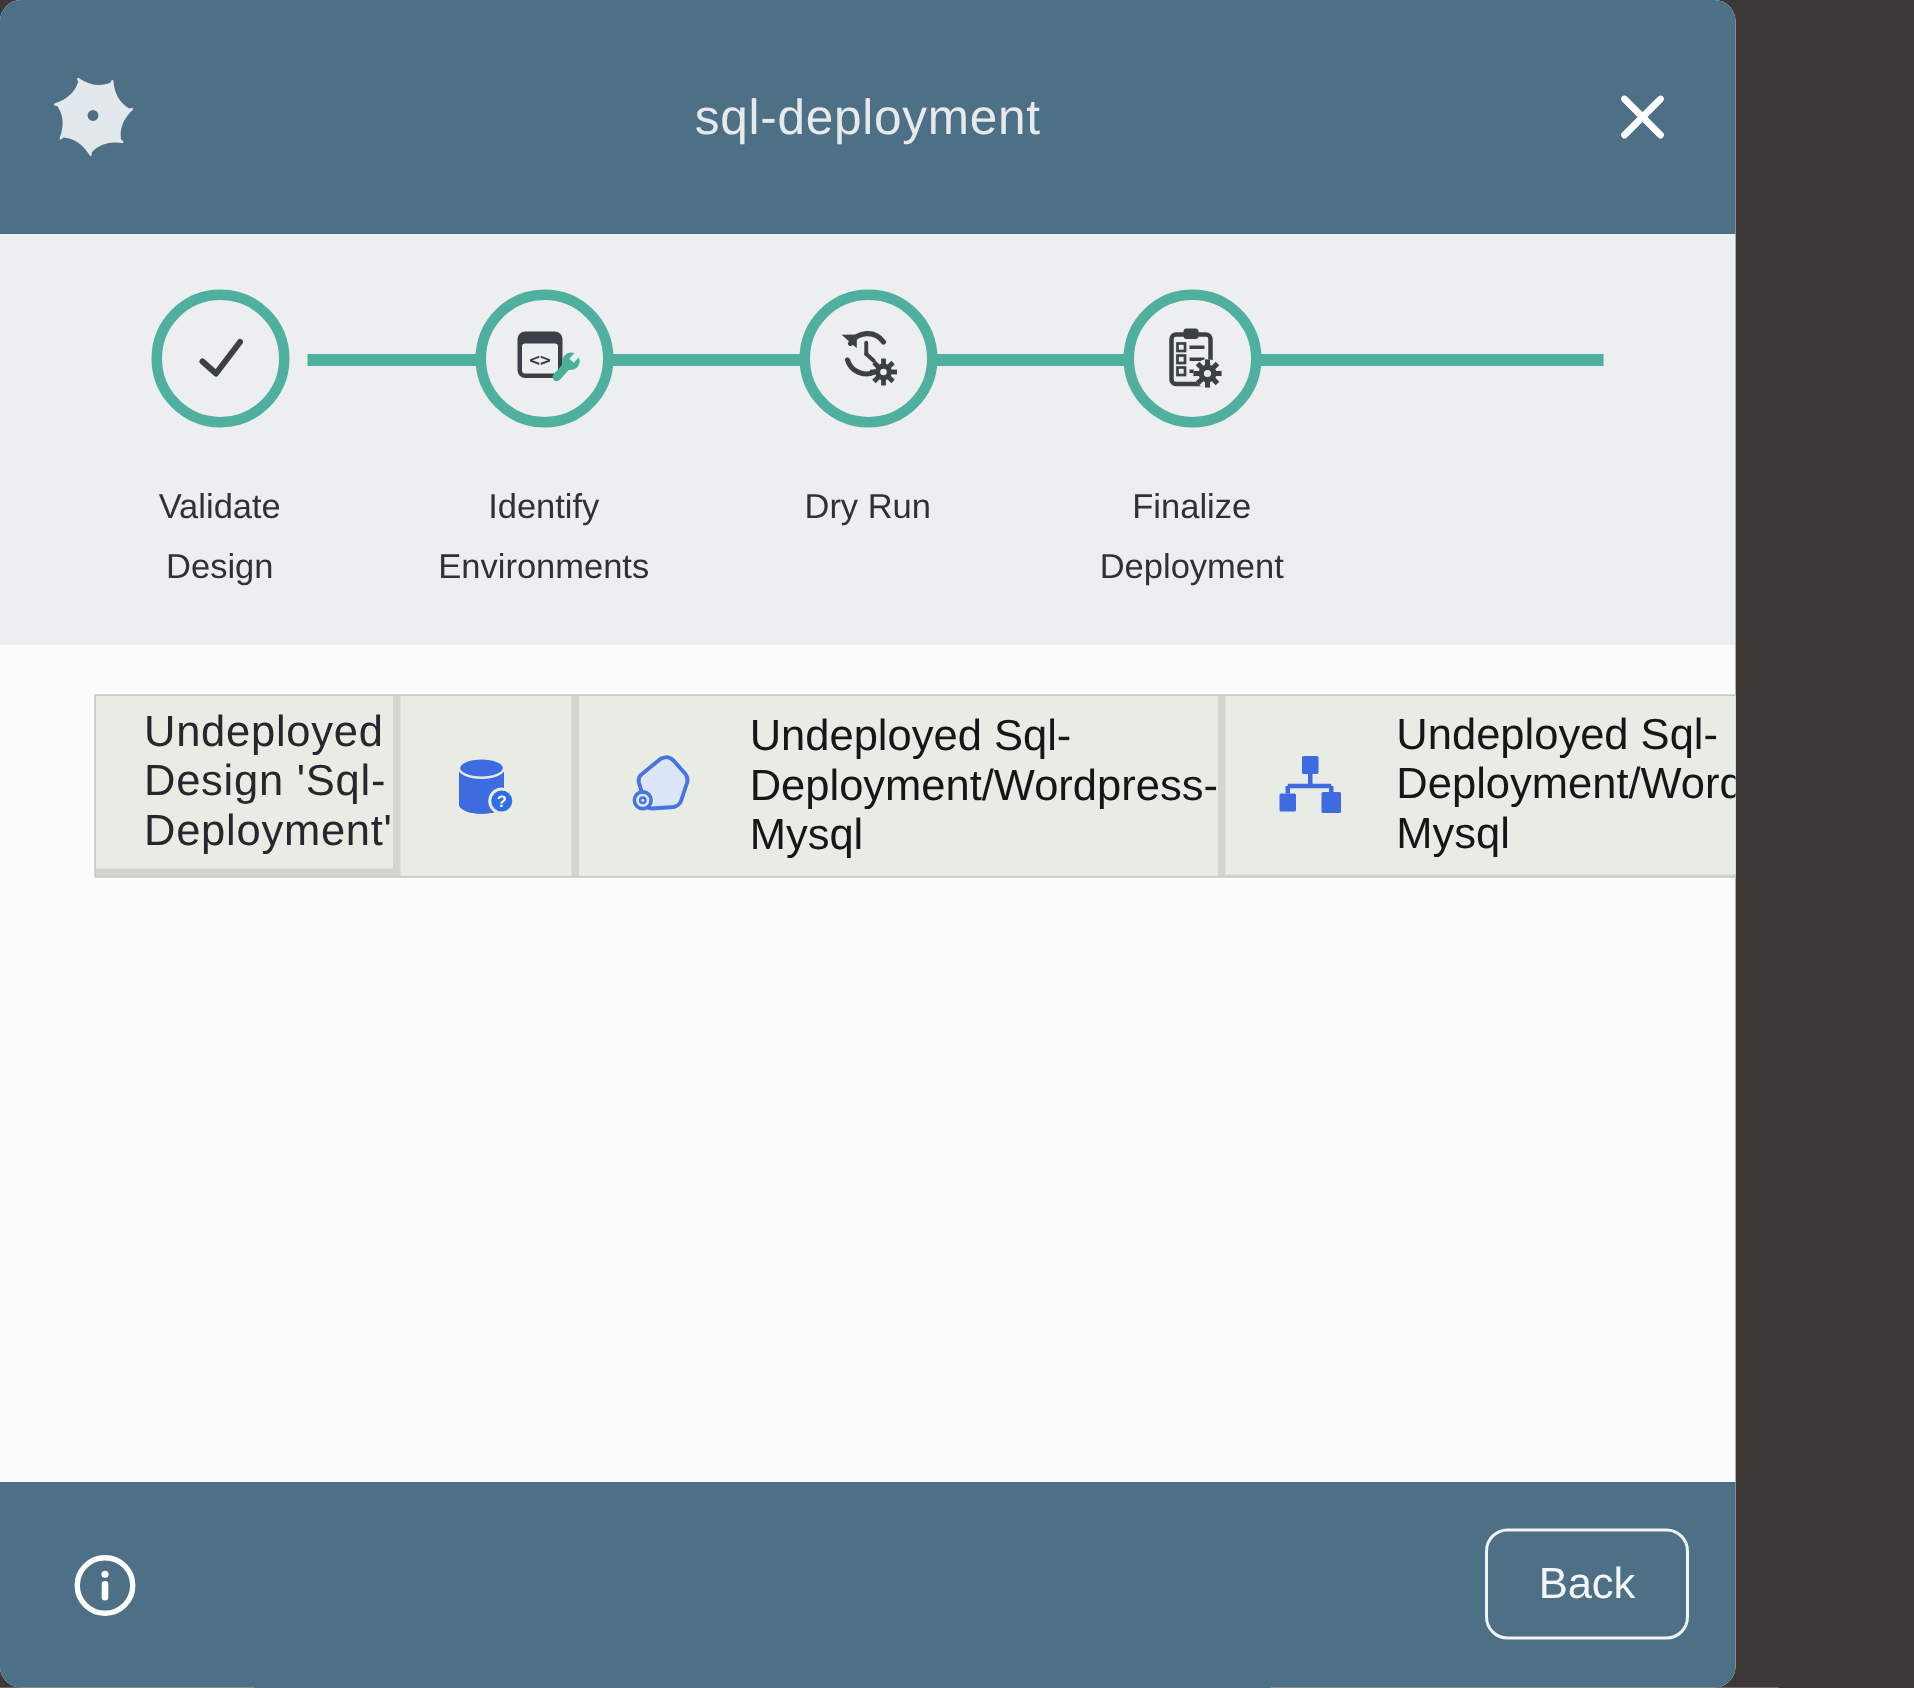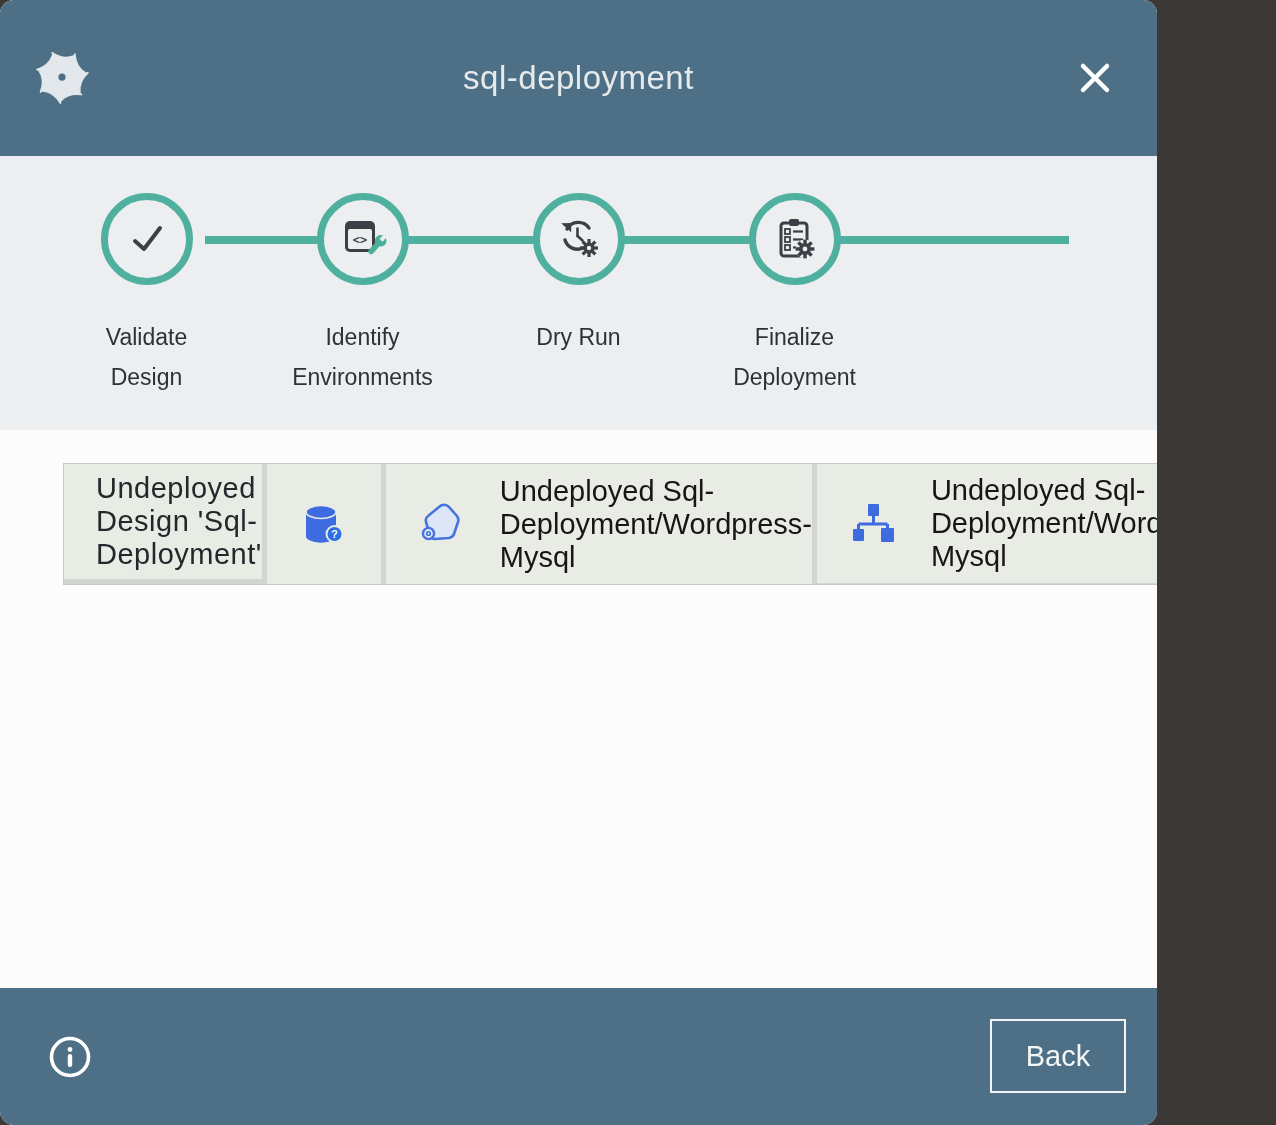--- a/index.html
+++ b/index.html
@@ -25,21 +25,21 @@
   .list{position:absolute;left:63px;top:33px;width:1150px;box-sizing:border-box;border:1px solid #c6c9c6;background:#d2d5d0;display:flex;flex-direction:row;gap:5px;}
   .row{background:#e9ece5;display:flex;align-items:center;padding-left:32px;box-sizing:border-box;}
   .row .row-icon{width:48px;height:48px;margin-right:34px;flex:0 0 auto;}
   .row .row-text{font-size:29px;color:#161616;}
   .row.first .row-text{color:#23282c;letter-spacing:.5px;}
 
   
   .footer{position:relative;height:137px;background:#4d7086;display:flex;align-items:center;}
   .info-btn{position:absolute;left:47px;top:46px;width:46px;height:46px;background:none;border:none;padding:0;cursor:pointer;}
   .btn-group{position:absolute;right:31px;top:31px;display:flex;gap:31px;}
-  .btn{height:74px;border-radius:0;font-size:29px;font-family:"Liberation Sans","DejaVu Sans",sans-serif;cursor:pointer;display:flex;align-items:center;justify-content:center;}
+  .btn{height:74px;border-radius:15px;font-size:29px;font-family:"Liberation Sans","DejaVu Sans",sans-serif;cursor:pointer;display:flex;align-items:center;justify-content:center;}
   .btn-back{width:136px;background:transparent;border:2px solid #f1f4f5;color:#f4f6f7;}
   .btn-finish{width:148px;background:#4cb39c;border:none;color:#ffffff;box-shadow:0 3px 8px rgba(0,0,0,.28);}
 </style>
 </head>
 <body>
 
 <div class="modal">
 
   <div class="header">
     <svg class="logo" viewBox="0 0 64 64">

